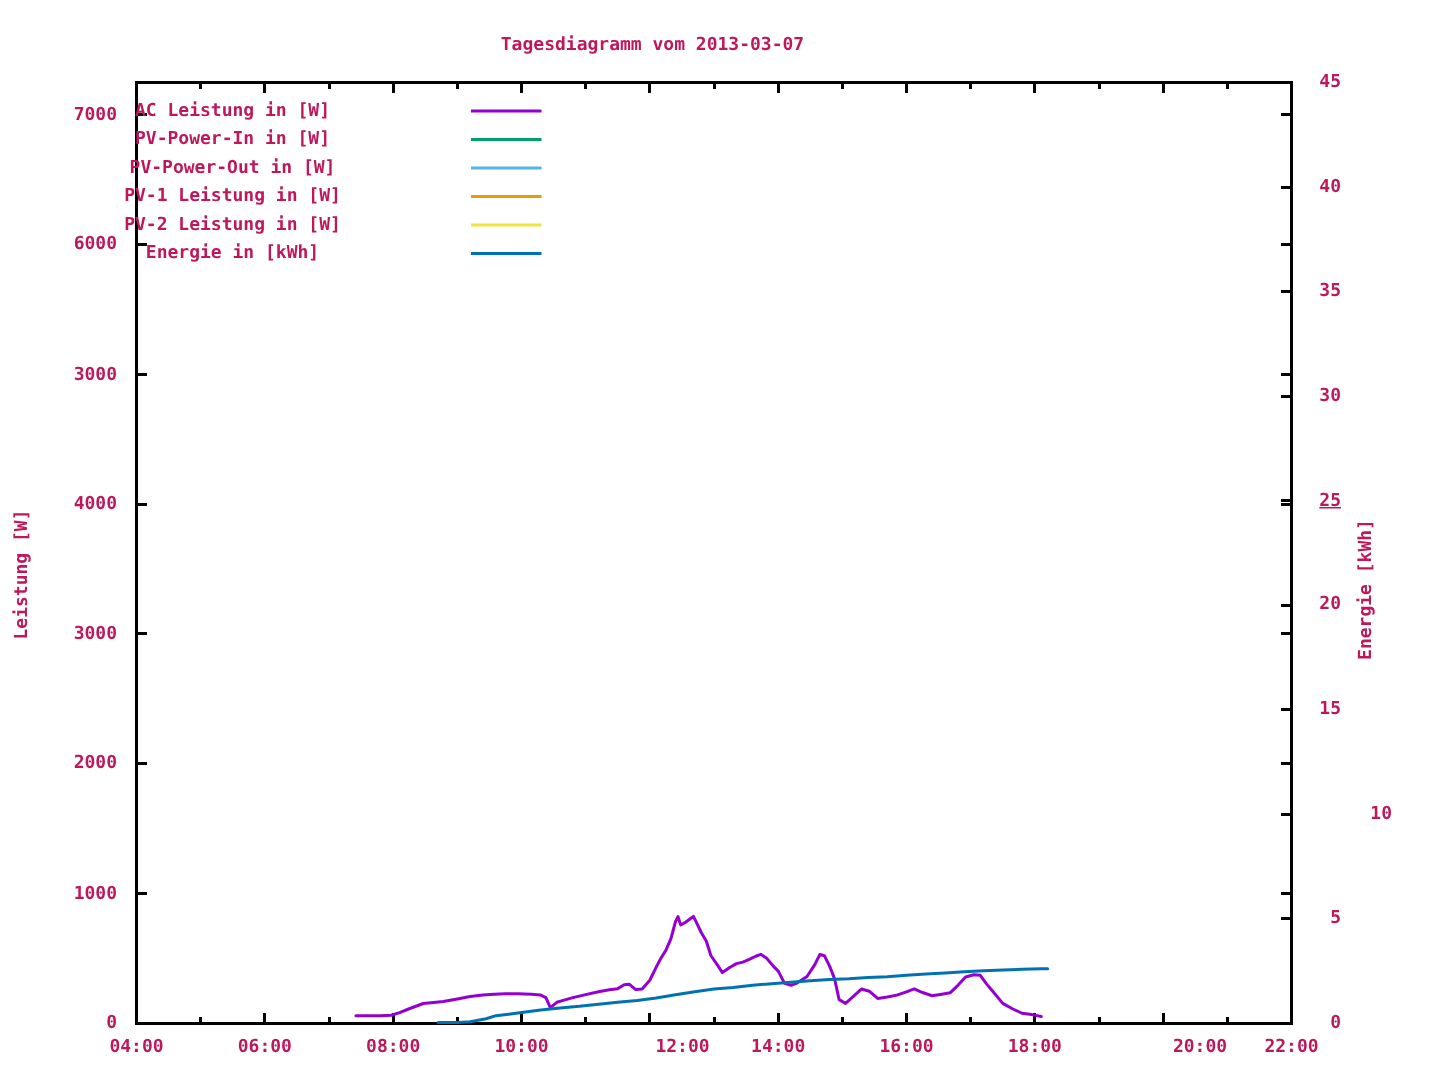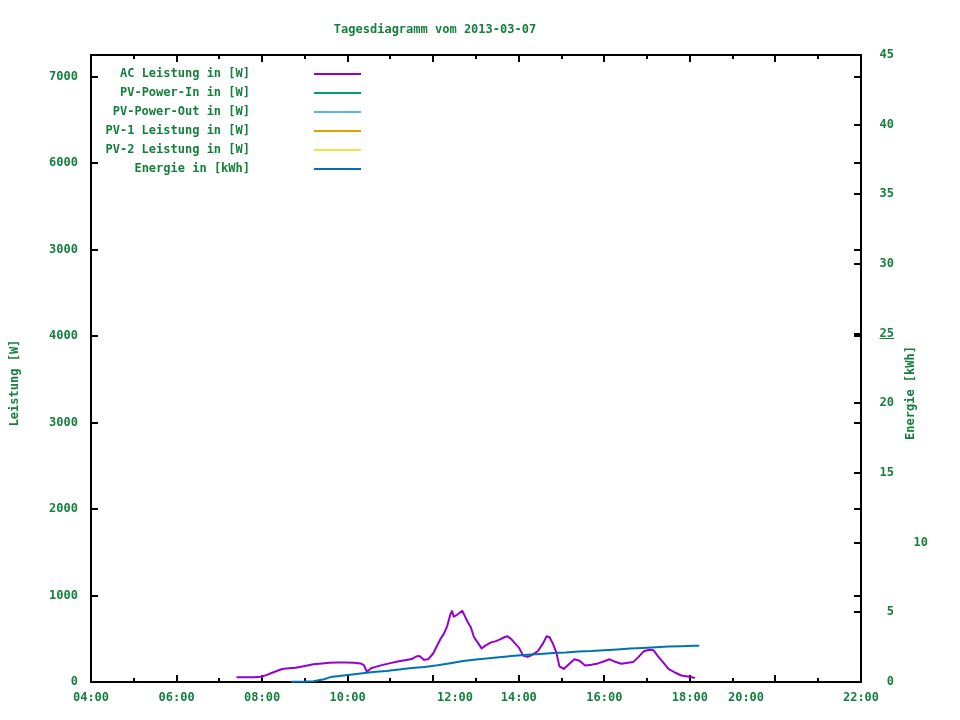--- a/index.html
+++ b/index.html
@@ -1,29 +1,29 @@
 <!DOCTYPE html>
 <html><head>
 <meta charset="utf-8">
 <style>
   html,body{margin:0;padding:0;background:#fff;}
   .chart-root{
     position:relative;width:960px;height:720px;background:#ffffff;overflow:hidden;
     font-family:"DejaVu Sans Mono","Liberation Mono",monospace;
-    font-weight:bold;color:#15803d;font-size:12px;
+    font-weight:bold;color:#be185d;font-size:12px;
   }
   .abs{position:absolute;}
   .title{top:22px;left:435px;transform:translateX(-50%);white-space:nowrap;}
   .ylabel{top:383px;left:14px;transform:translate(-50%,-50%) rotate(-90deg);white-space:nowrap;}
   .y2label{top:393px;left:910px;transform:translate(-50%,-50%) rotate(-90deg);white-space:nowrap;}
   .xtick{transform:translateX(-50%);top:690px;white-space:nowrap;}
   .ytick{width:50px;text-align:right;left:28px;white-space:nowrap;}
   .y2tick{width:30px;text-align:right;left:864px;white-space:nowrap;}
   .legend-row{position:absolute;left:0;height:19px;line-height:19px;white-space:nowrap;}
-  .legend-label{position:absolute;left:60px;width:190px;text-align:right;top:0;}
+  .legend-label{position:absolute;left:60px;width:190px;text-align:center;top:0;}
   .legend-line{position:absolute;left:314px;width:47px;height:2px;top:9px;}
   svg{position:absolute;top:0;left:0;}
 </style>
 </head>
 <body>
 
 <div class="chart-root">
   <svg id="plot-svg" width="960" height="720">
       <rect x="91" y="55" width="770" height="627" fill="none" stroke="#000000" stroke-width="2" shape-rendering="crispEdges"></rect>
       <line x1="91" y1="682" x2="91" y2="675" stroke="#000000" stroke-width="2" shape-rendering="crispEdges"></line>
@@ -100,21 +100,21 @@
 
   <div id="xtick-labels">
       <div class="abs xtick" style="left: 91px;">04:00</div>
       <div class="abs xtick" style="left: 176.556px;">06:00</div>
       <div class="abs xtick" style="left: 262.111px;">08:00</div>
       <div class="abs xtick" style="left: 347.667px;">10:00</div>
       <div class="abs xtick" style="left: 455px;">12:00</div>
       <div class="abs xtick" style="left: 518.778px;">14:00</div>
       <div class="abs xtick" style="left: 604.333px;">16:00</div>
       <div class="abs xtick" style="left: 689.889px;">18:00</div>
-      <div class="abs xtick" style="left: 746px;">20:00</div>
+      <div class="abs xtick" style="left: 800px;">20:00</div>
       <div class="abs xtick" style="left: 861px;">22:00</div>
     </div>
   <div id="ytick-labels">
       <div class="abs ytick" style="top: 674px;">0</div>
       <div class="abs ytick" style="top: 587.517px;">1000</div>
       <div class="abs ytick" style="top: 501.034px;">2000</div>
       <div class="abs ytick" style="top: 414.552px;">3000</div>
       <div class="abs ytick" style="top: 328.069px;">4000</div>
       <div class="abs ytick" style="top: 241.586px;">3000</div>
       <div class="abs ytick" style="top: 155.103px;">6000</div>

